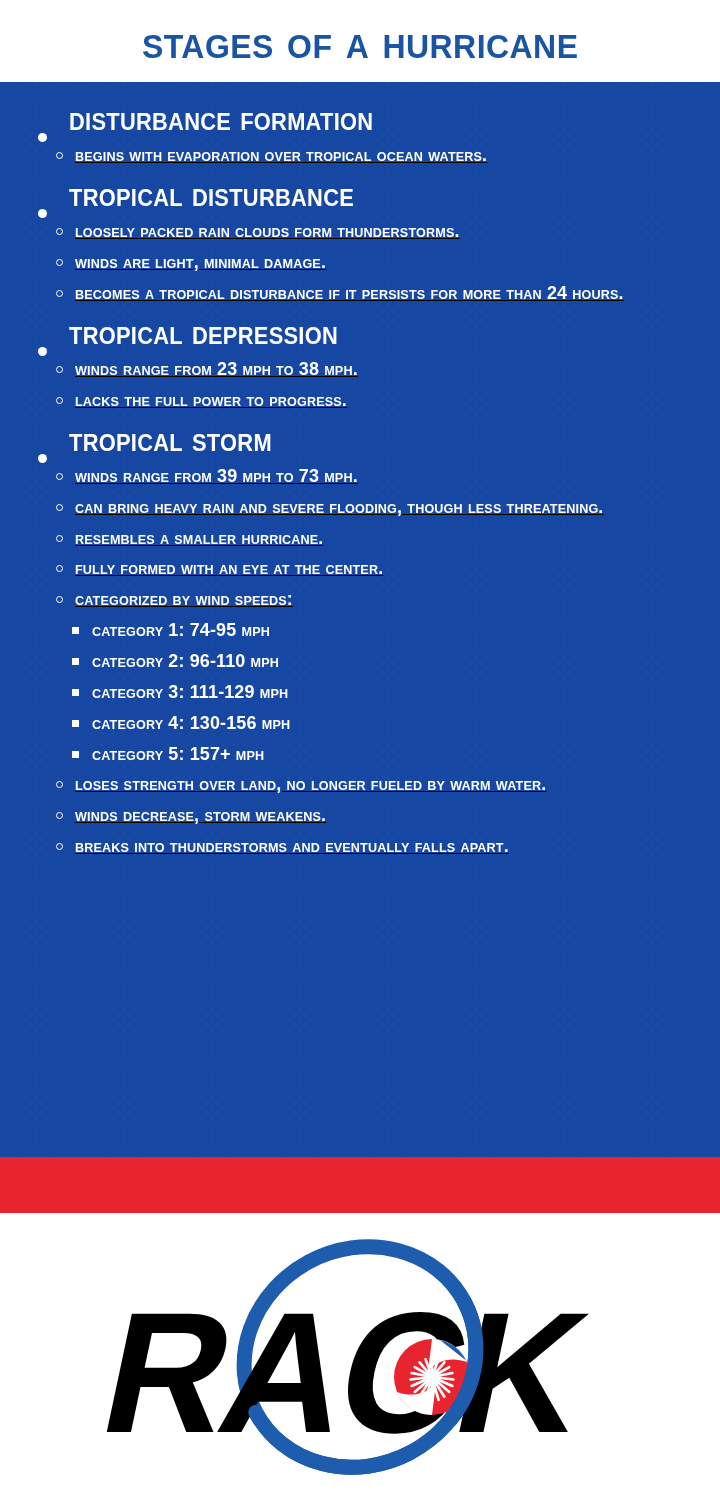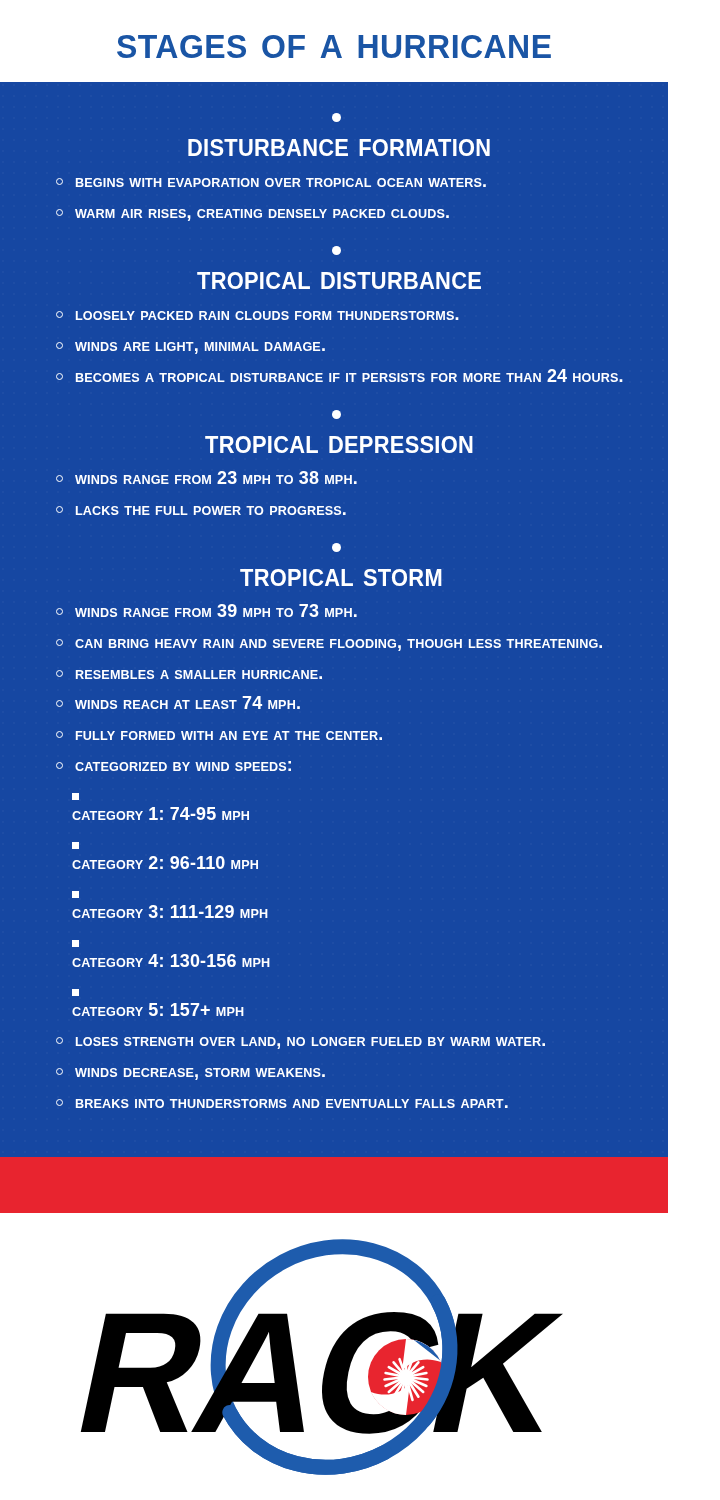--- a/index.html
+++ b/index.html
@@ -2,21 +2,21 @@
 <html><head>
 <meta charset="utf-8">
 <style>
   * { margin:0; padding:0; box-sizing:border-box; }
   html, body {
     width:720px; height:1500px;
     background:#ffffff;
     font-family:"Liberation Sans", sans-serif;
     overflow:hidden;
   }
-  .page { position:relative; width:668px; height:1500px; background:#ffffff; }
+  .page { position:relative; width:720px; height:1500px; background:#ffffff; }
 
   
   .header {
     height:82px;
     background:#ffffff;
     display:flex; align-items:center; justify-content:center;
   }
   .header-title {
     color:#1a55a5;
     font-family:"Liberation Sans Narrow","Liberation Sans", sans-serif;
@@ -39,23 +39,22 @@
     background-size:11px 11px;
     padding:14px 12px 10px 12px;
     height:1075px;
     overflow:hidden;
   }
 
   .stage { margin-bottom:2px; }
 
   .stage-head {
     display:flex;
-    align-items:center;
+    align-items:flex-end;
     padding-left:26px;
-    flex-direction:column;
   }
   .bullet-disc {
     width:9px; height:9px;
     border-radius:50%;
     background:#ffffff;
     flex:0 0 auto;
     margin-top:17px;
     margin-right:22px;
   }
   .stage-title {
@@ -64,21 +63,21 @@
     font-weight:bold;
     font-size:33px;
     line-height:46px;
     font-variant:small-caps;
     text-transform:lowercase;
     letter-spacing:0.3px;
     transform:scaleX(0.95);
     transform-origin:left center;
   }
 
-  .sub-list { padding-left:44px; margin-top:-1px; }
+  .sub-list { padding-left:44px; margin-top:-1px;text-decoration:underline; }
 
   .sub-item {
     display:flex;
     align-items:flex-start;
     margin-bottom:4px;
   }
   .bullet-circle {
     width:7px; height:7px;
     border:1.4px solid #ffffff;
     border-radius:50%;
@@ -99,21 +98,20 @@
     transform:scaleX(0.97);
     transform-origin:left top;
     max-width:612px;
   }
 
   .cat-list { padding-left:60px; margin-top:2px; }
   .cat-item {
     display:flex;
     align-items:flex-start;
     margin-bottom:4px;
-    flex-direction:column;
   }
   .bullet-square {
     width:7px; height:7px;
     background:#ffffff;
     flex:0 0 auto;
     margin-top:11px;
     margin-right:13px;
   }
   .cat-text {
     color:#ffffff;
@@ -155,24 +153,20 @@
         <div class="stage">
           <div class="stage-head">
             <span class="bullet-disc"></span>
             <div class="stage-title">Disturbance Formation</div>
           </div>
           <div class="sub-list">
             <div class="sub-item">
               <span class="bullet-circle"></span>
               <div class="sub-text">Begins with evaporation over tropical ocean waters.</div>
             </div>
-            <div class="sub-item">
-              <span class="bullet-circle"></span>
-              <div class="sub-text">Warm air rises, creating densely packed clouds.</div>
-            </div>
           </div>
         </div>
         <div class="stage">
           <div class="stage-head">
             <span class="bullet-disc"></span>
             <div class="stage-title">Tropical Disturbance</div>
           </div>
           <div class="sub-list">
             <div class="sub-item">
               <span class="bullet-circle"></span>
@@ -219,24 +213,20 @@
               <div class="sub-text">Can bring heavy rain and severe flooding, though less threatening.</div>
             </div>
             <div class="sub-item">
               <span class="bullet-circle"></span>
               <div class="sub-text">Resembles a smaller hurricane.</div>
             </div>
           </div>
         </div>
         <div class="stage">
           <div class="sub-list">
-            <div class="sub-item">
-              <span class="bullet-circle"></span>
-              <div class="sub-text">Winds reach at least 74 mph.</div>
-            </div>
             <div class="sub-item">
               <span class="bullet-circle"></span>
               <div class="sub-text">Fully formed with an eye at the center.</div>
             </div>
             <div class="sub-item">
               <span class="bullet-circle"></span>
               <div class="sub-text">Categorized by wind speeds:</div>
             </div>
           </div>
           <div class="cat-list">

